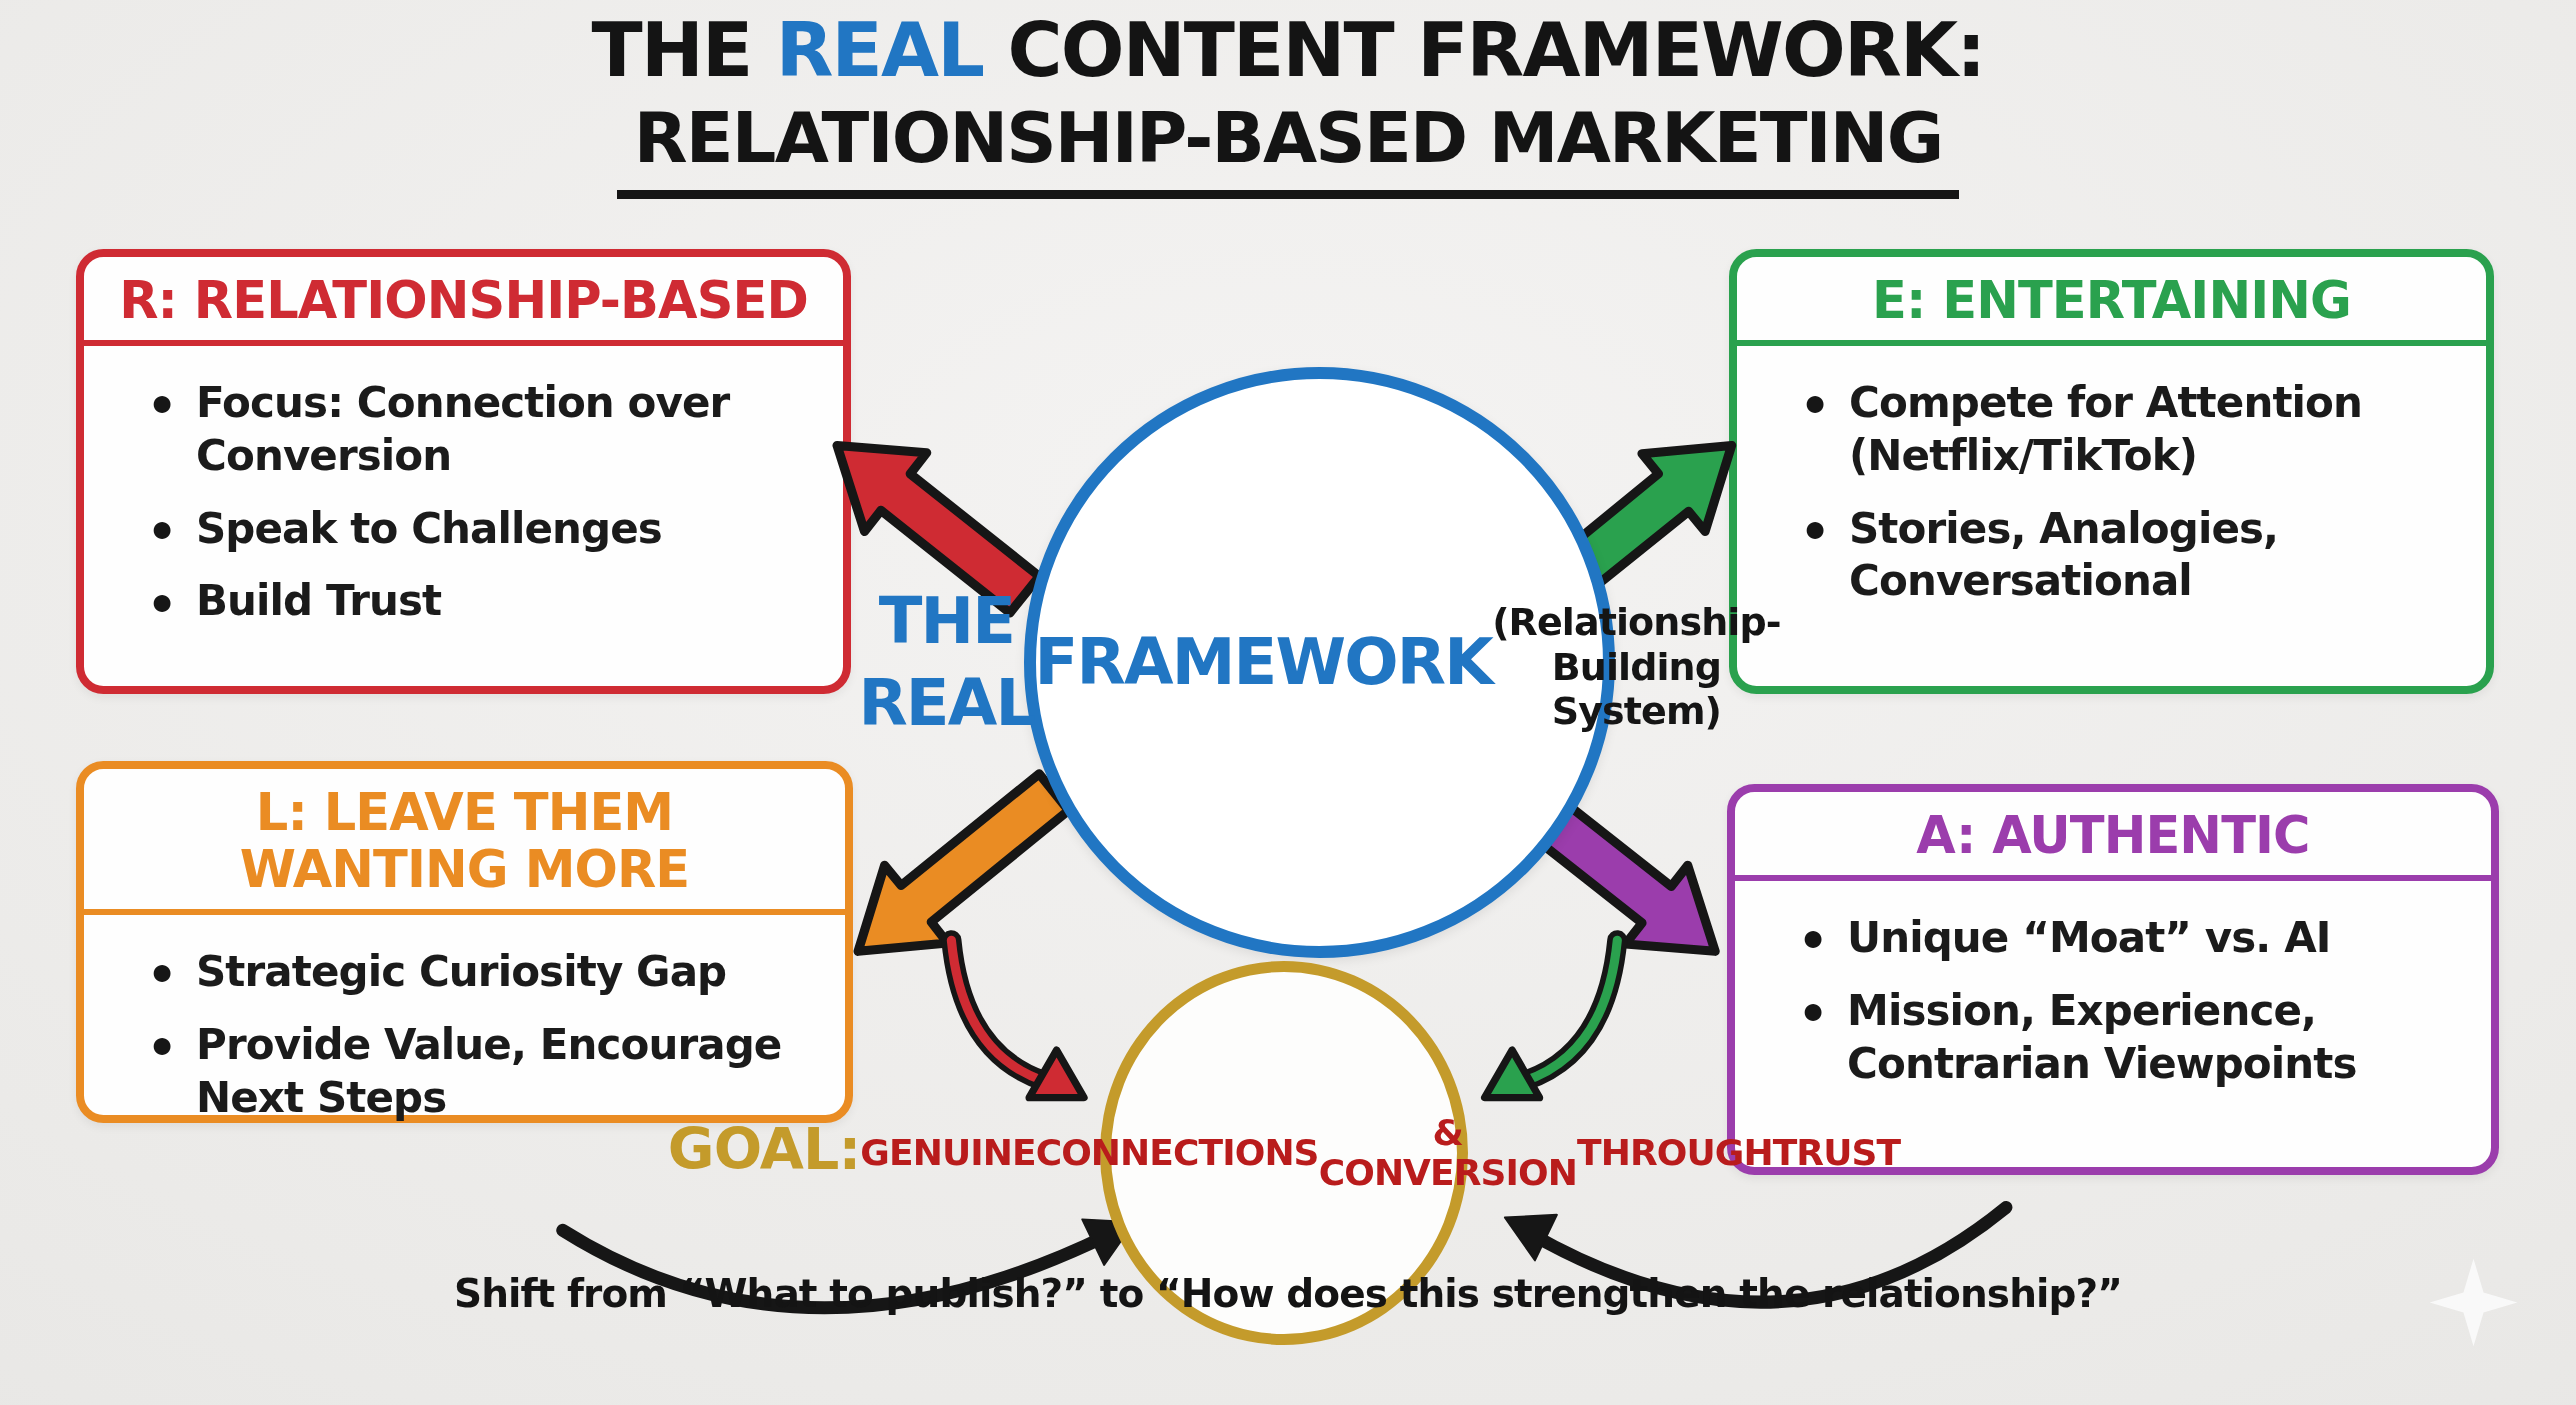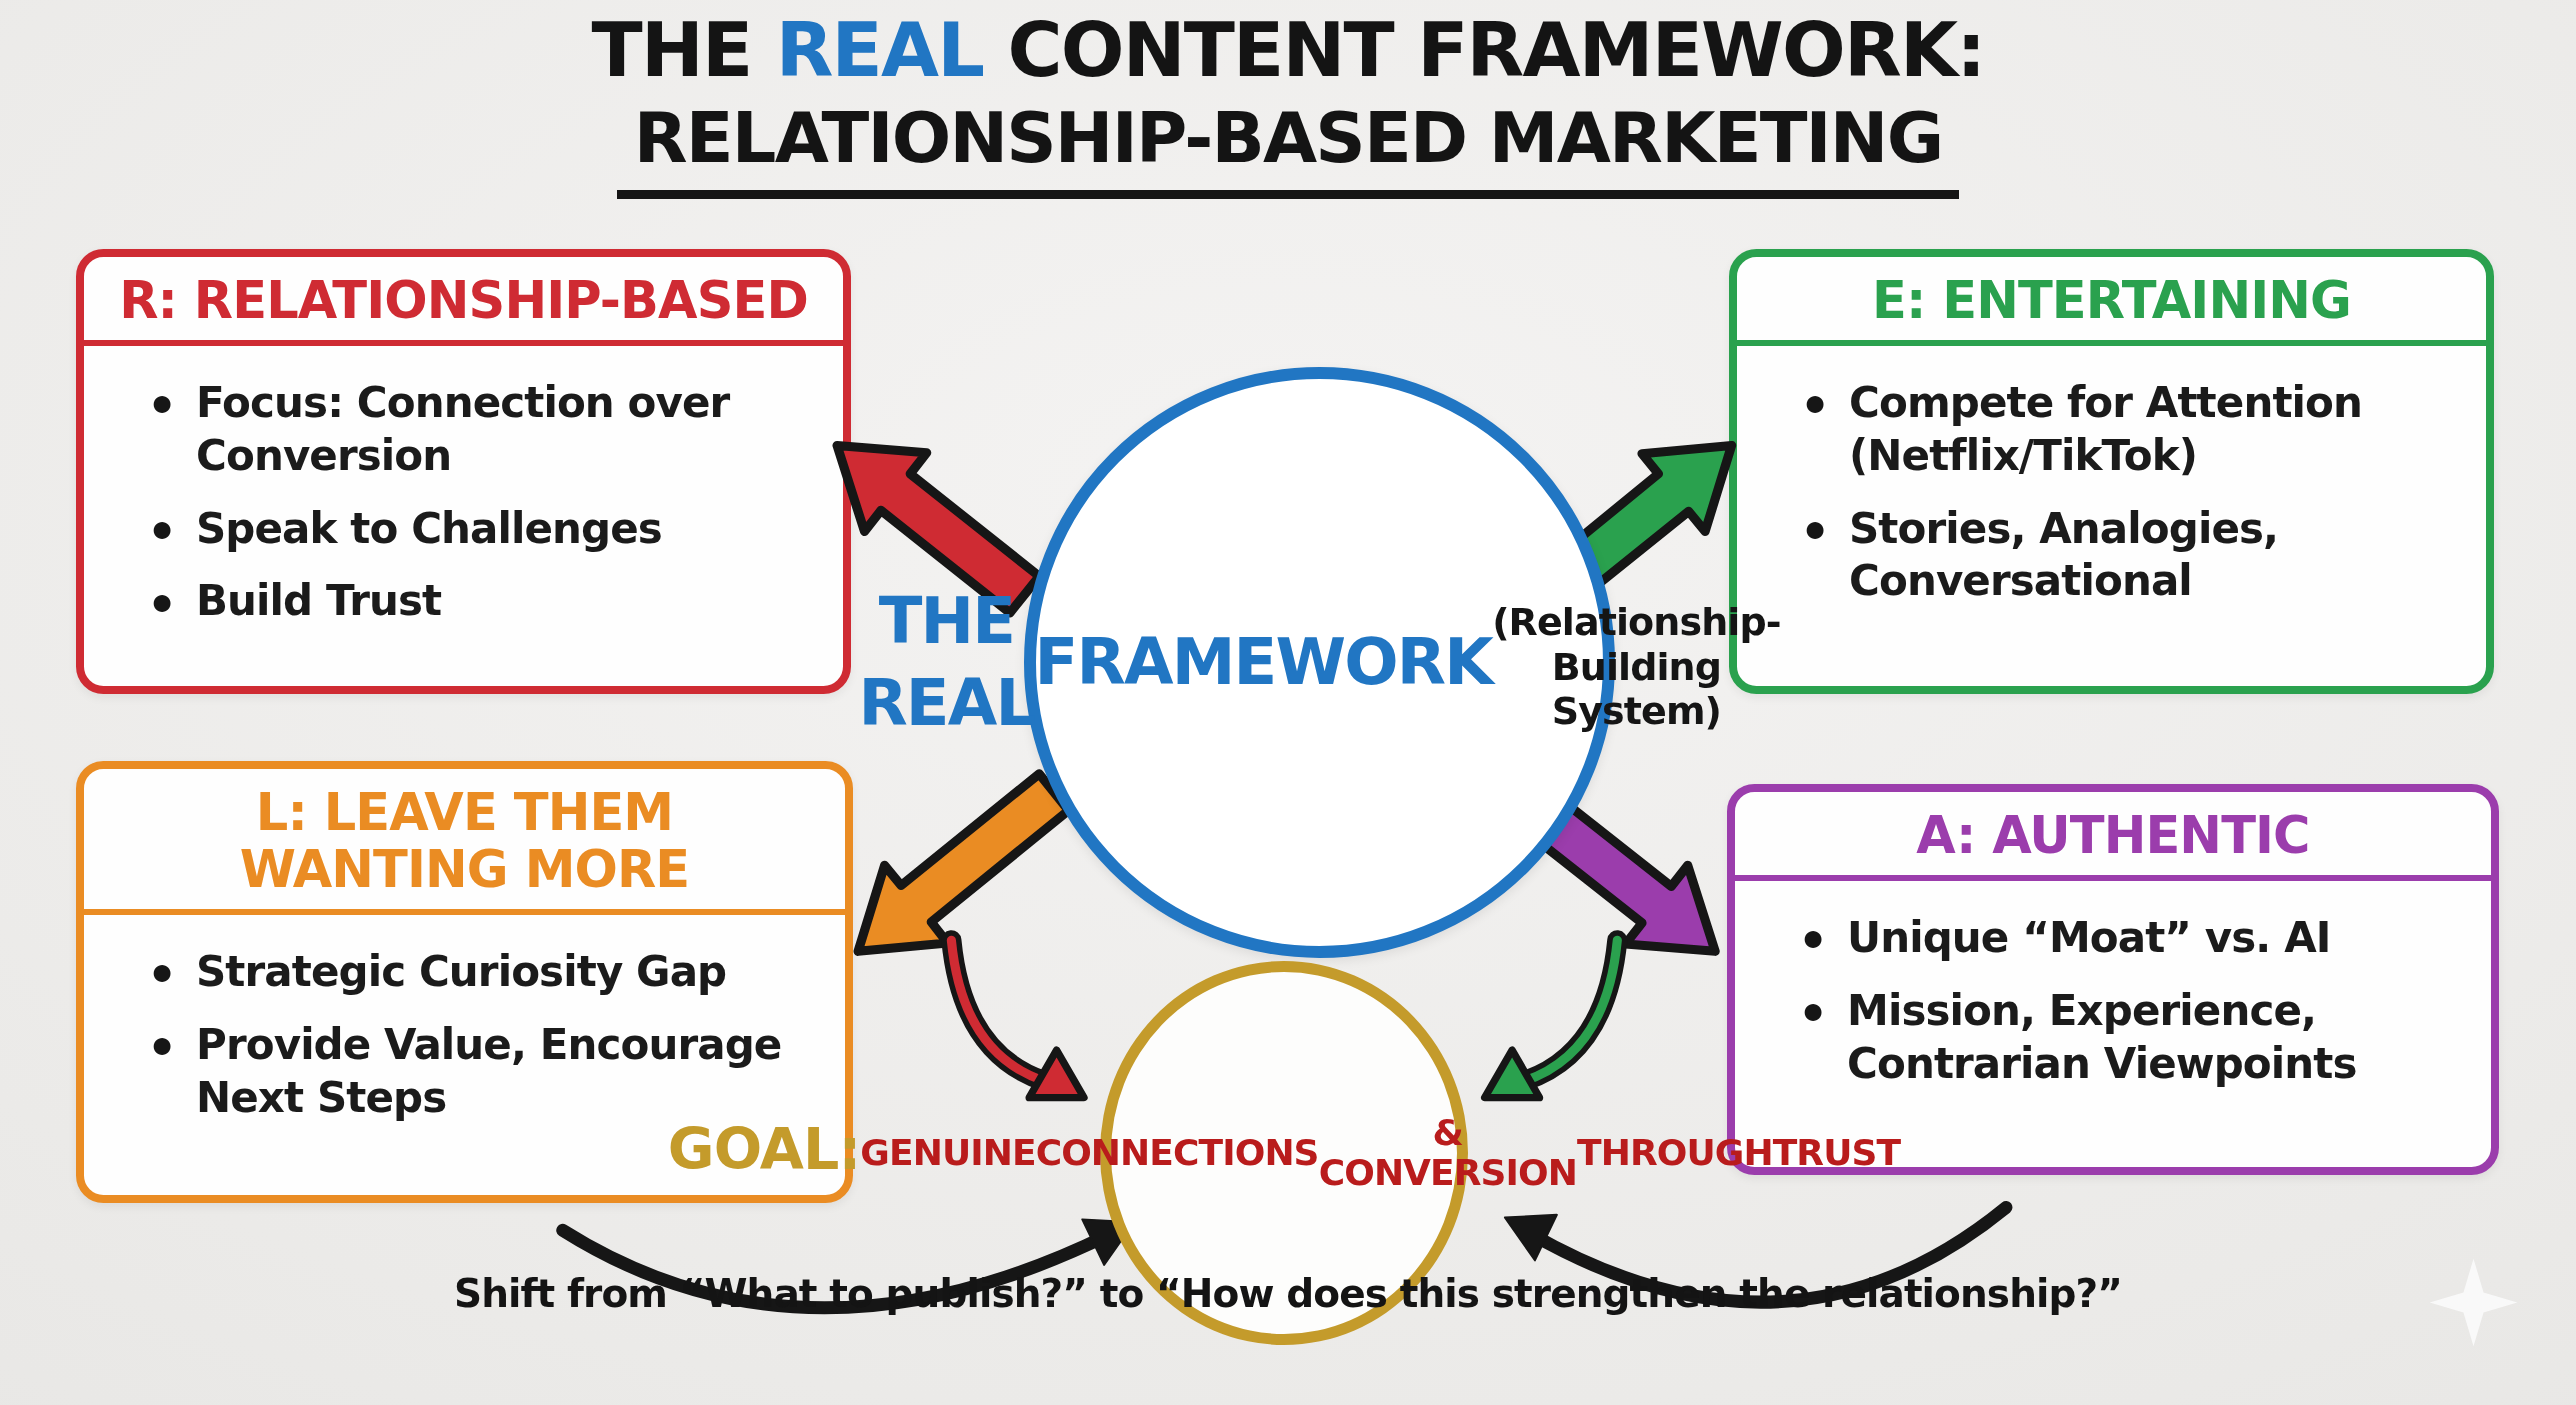--- a/index.html
+++ b/index.html
@@ -54,21 +54,21 @@
   .panel-red    .panel-head { color: var(--red); border-color: var(--red); }
   .panel-green  { border-color: var(--green); }
   .panel-green  .panel-head { color: var(--green); border-color: var(--green); }
   .panel-orange { border-color: var(--orange); }
   .panel-orange .panel-head { color: var(--orange); border-color: var(--orange); }
   .panel-purple { border-color: var(--purple); }
   .panel-purple .panel-head { color: var(--purple); border-color: var(--purple); }
 
   #box-relationship { left:76px;  top:249px; width:775px; height:445px; }
   #box-entertaining { left:1729px; top:249px; width:765px; height:445px; }
-  #box-leave        { left:76px;  top:761px; width:777px; height:442px; }
+  #box-leave        { left:76px;  top:761px; width:777px; height:362px; }
   #box-authentic    { left:1727px; top:784px; width:772px; height:391px; }
 
   
   #center-circle {
     position:absolute; left:1024px; top:367px; width:591px; height:591px;
     background:#ffffff; border: 12.8px solid var(--blue); border-radius:50%;
     box-sizing:border-box; display:flex; 
     align-items:center; justify-content:center; text-align:center;
     box-shadow: 0 3.7px 11px rgba(0,0,0,0.08);
   }

